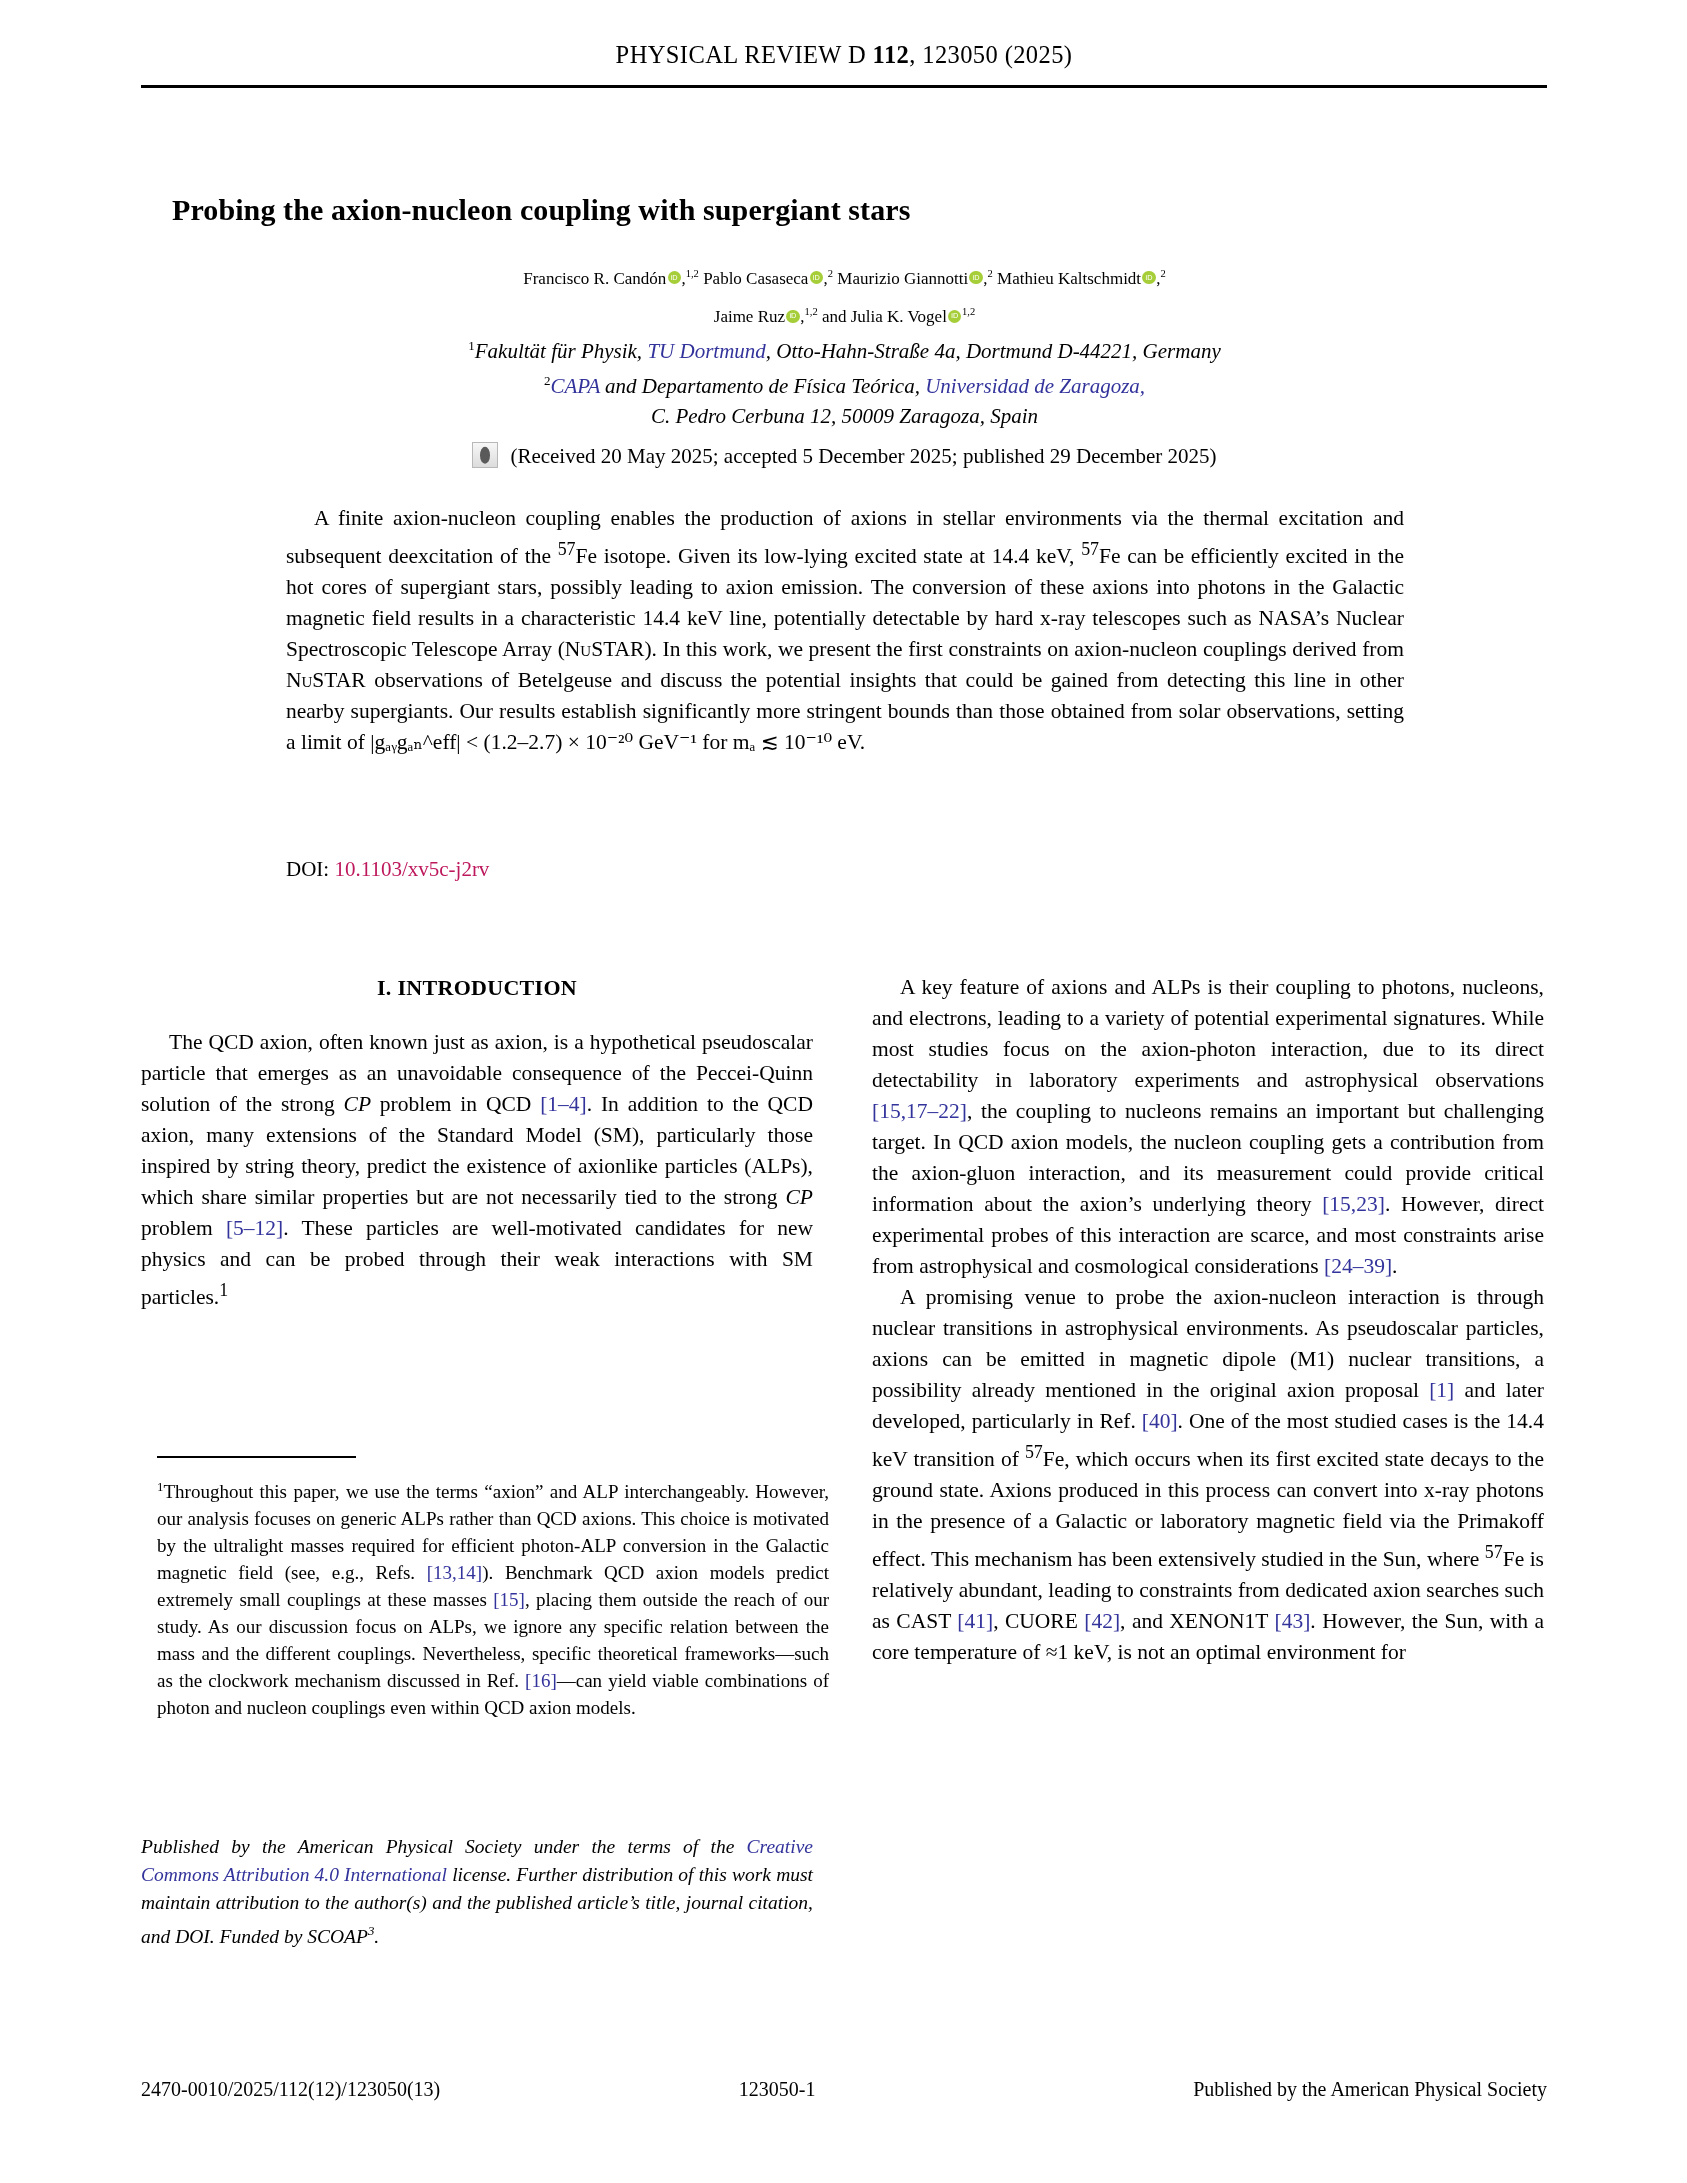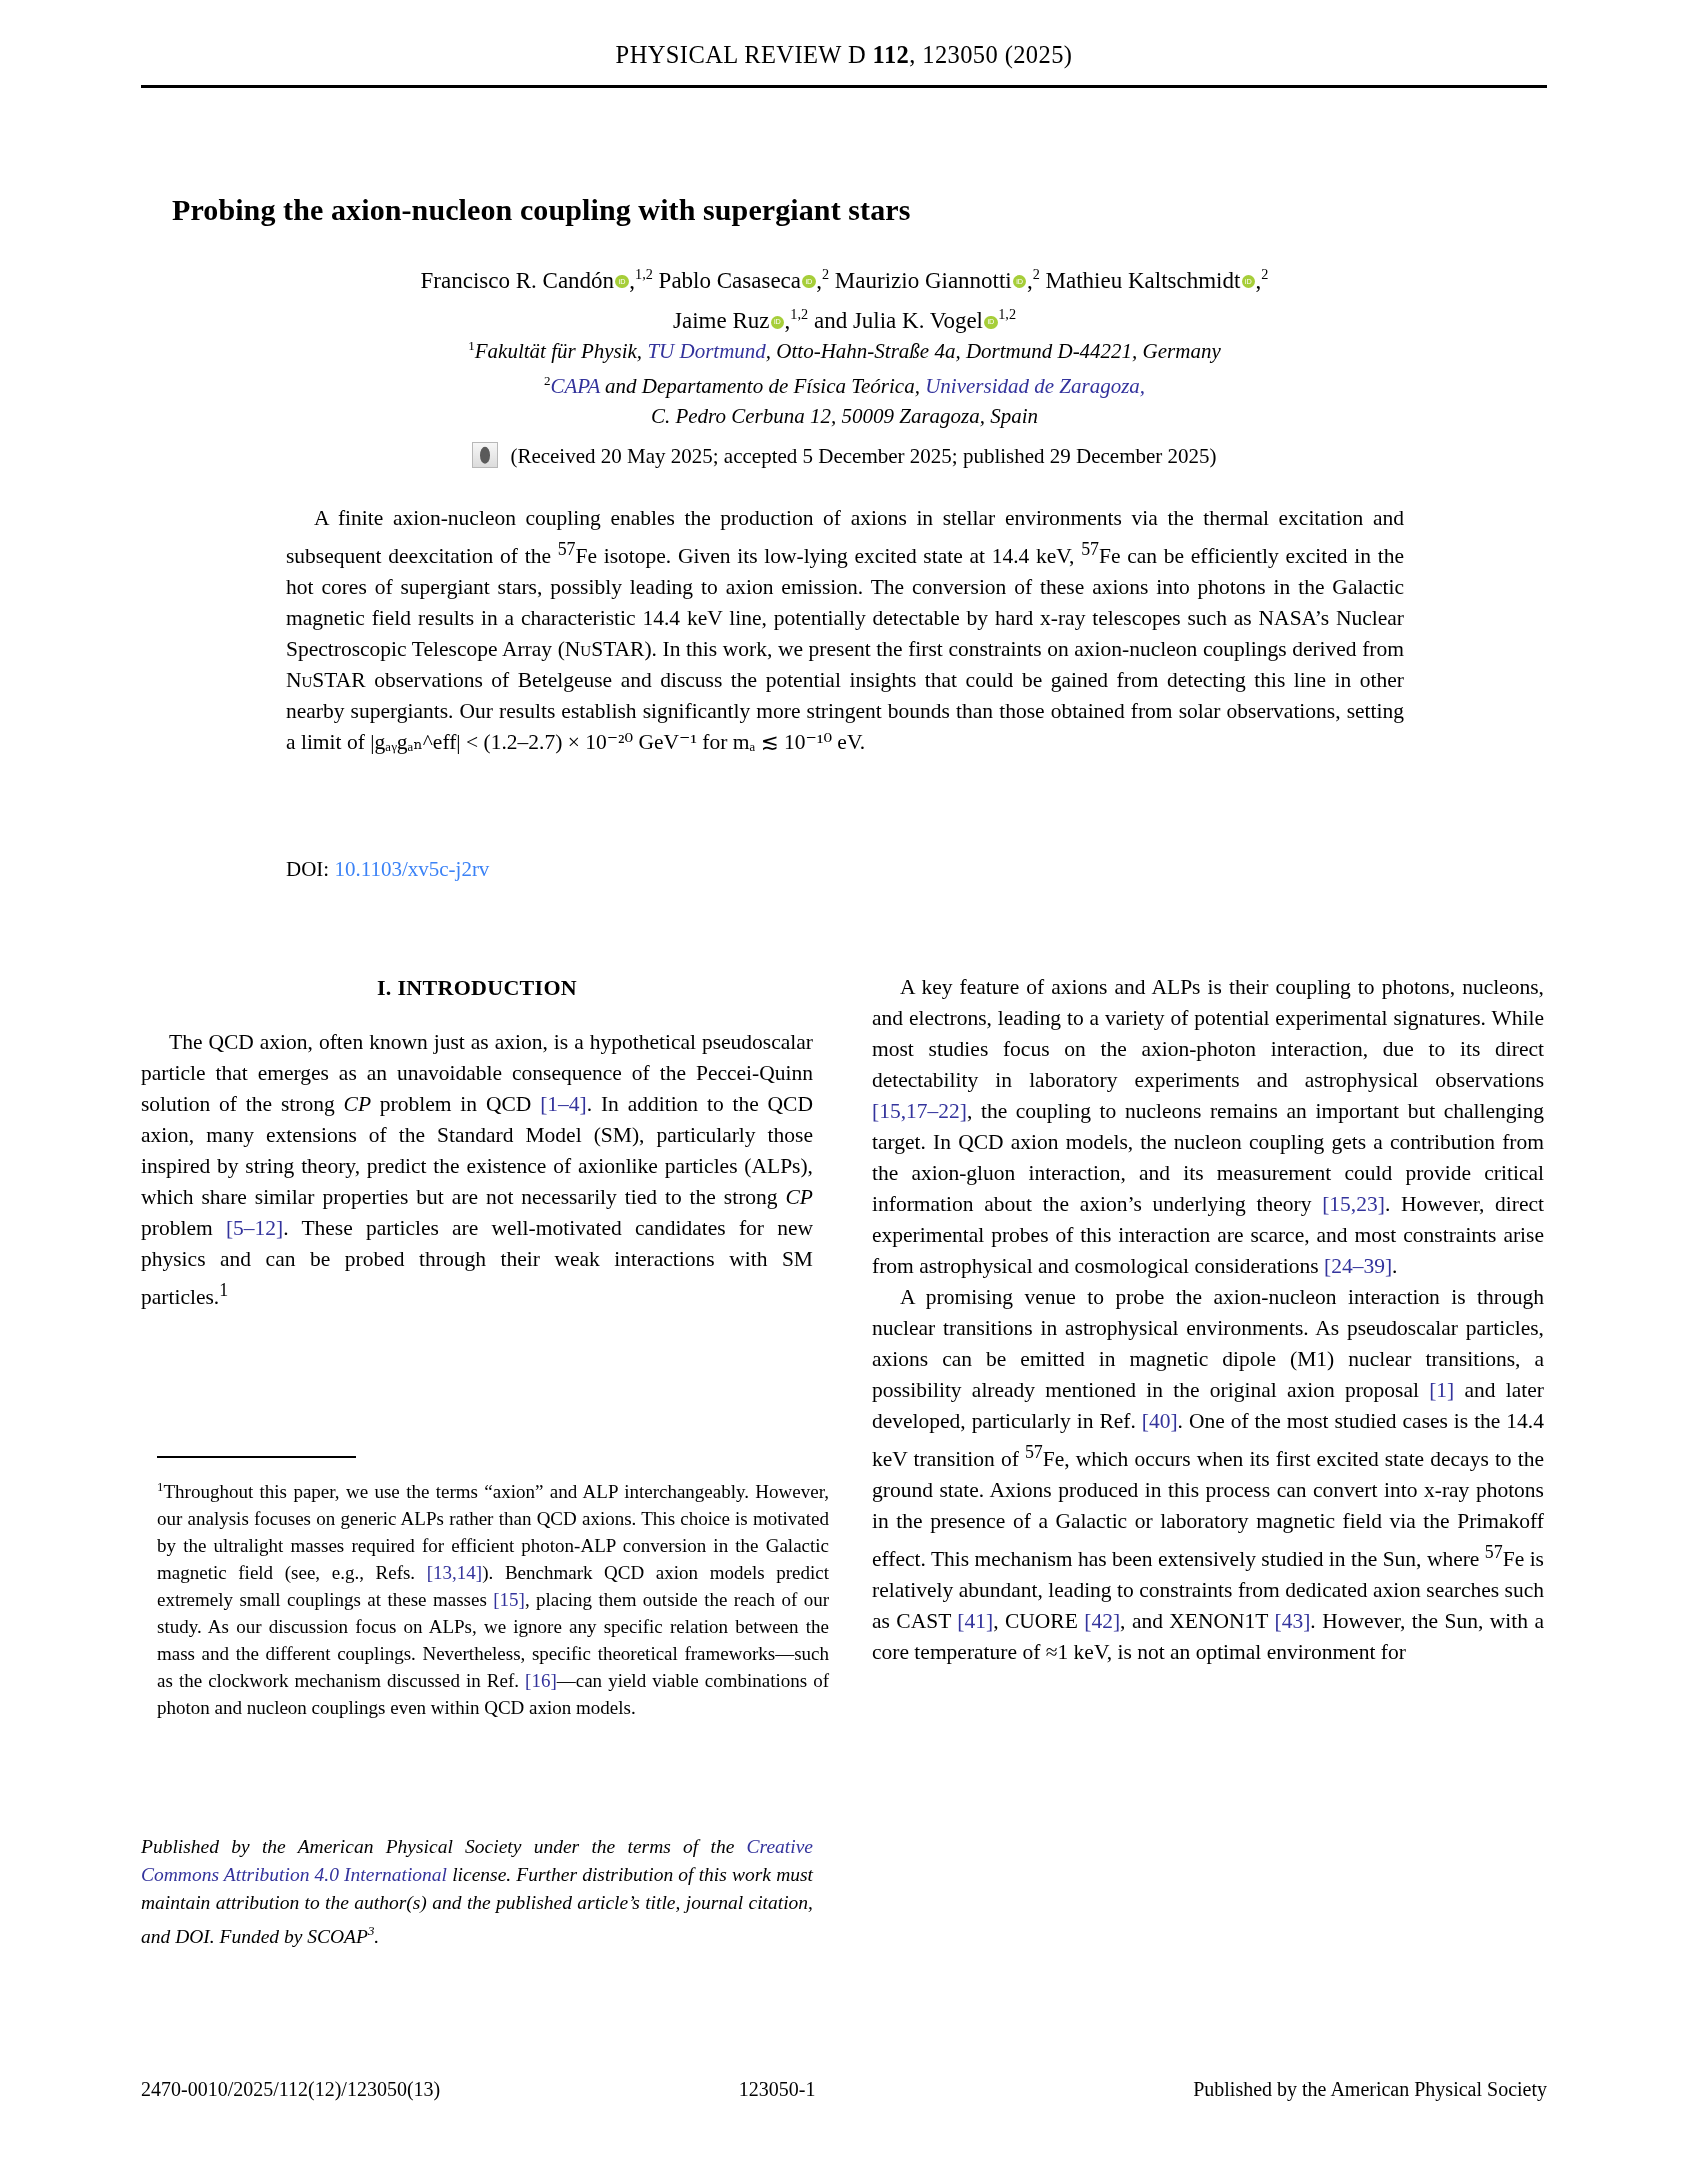--- a/index.html
+++ b/index.html
@@ -55,21 +55,21 @@
     letter-spacing: 0.1px;
   }
 
   
   .authors {
     position: absolute;
     left: 199px;
     width: 1291px;
     top: 257px;
     text-align: center;
-    font-size: 23px;
+    font-size: 17px;
     line-height: 34px;
   }
   .orcid {
     display: inline-block;
     width: 13.2px;
     height: 13.2px;
     border-radius: 50%;
     background: #a6ce39;
     position: relative;
     top: 0.7px;
@@ -146,21 +146,21 @@
   .abstract .indent { display: inline-block; width: 28px; }
   .smallcaps { font-variant: small-caps; }
 
   
   .doi-line {
     position: absolute;
     left: 286px;
     top: 857px;
     font-size: 21px;
   }
-  .doi-line .lnk { color: #3b82f6; }
+  .doi-line .lnk { color: #be185d; }
 
   
   .col {
     position: absolute;
     width: 672px;
     font-size: 21.5px;
     line-height: 31px;
     text-align: justify;
     text-justify: inter-word;
   }

